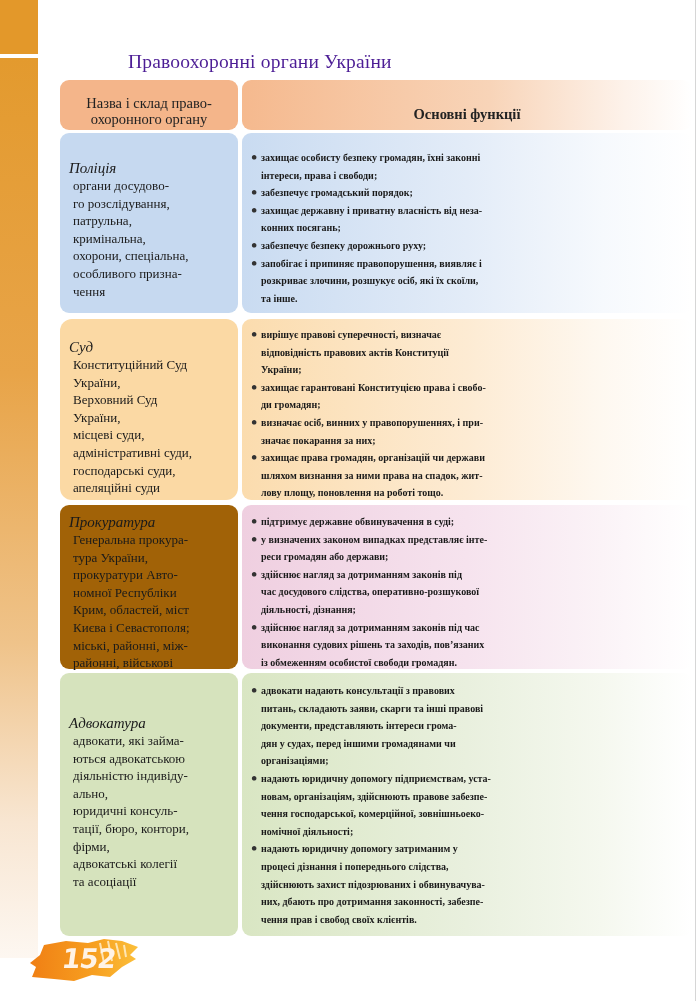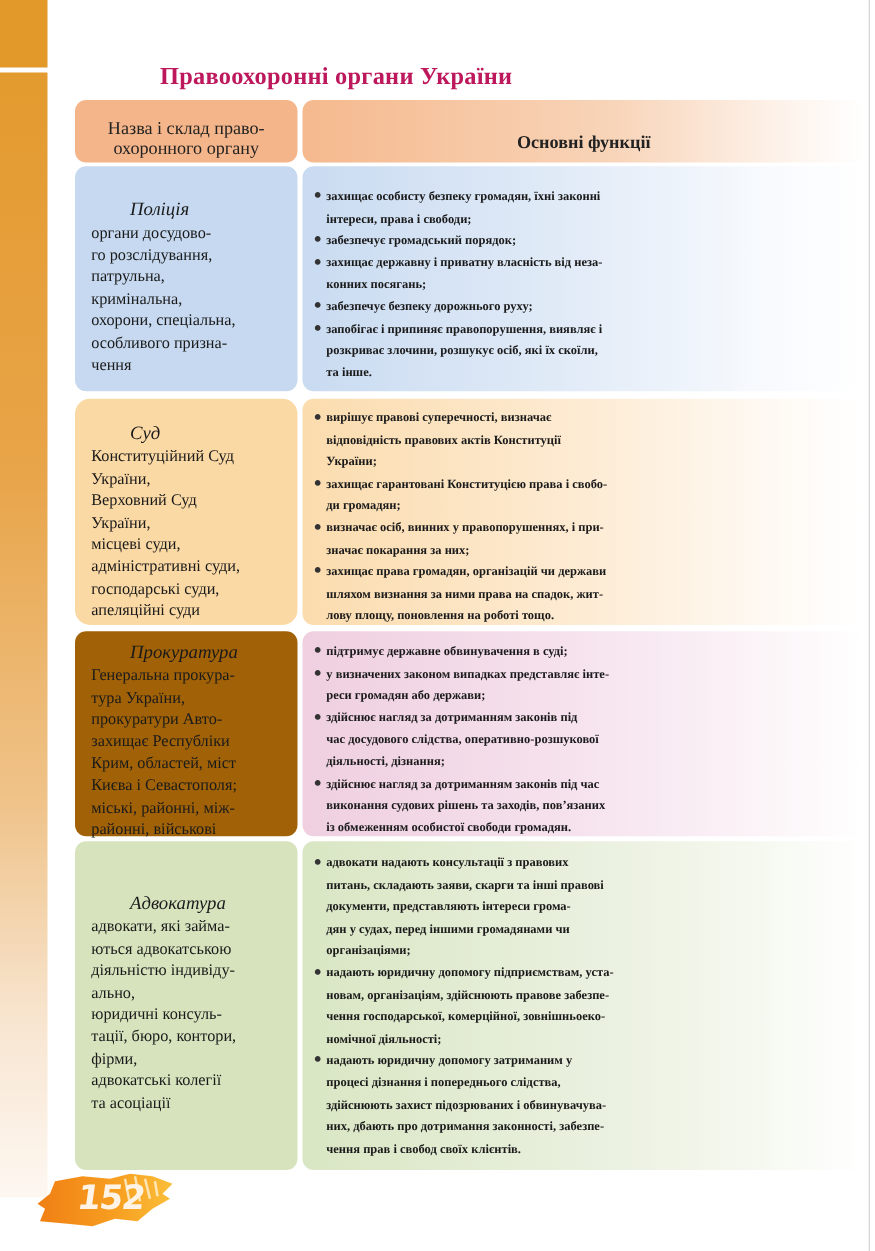--- a/index.html
+++ b/index.html
@@ -14,21 +14,21 @@
     position: absolute; left: 0; top: 58px; width: 38px; height: 900px;
     background: linear-gradient(to bottom, #e39a2e 0%, #e8a448 35%, #efc38a 65%, #f8e6d2 85%, #fdf7f1 100%);
   }
   .right-edge {
     position: absolute; right: 4px; top: 0; width: 1px; height: 1001px; background: #d6d6d6;
   }
 
   .title {
     position: absolute; left: 128px; top: 51px;
     font-family: "Liberation Serif", "DejaVu Serif", serif;
-    font-weight: bold; font-size: 19.5px; letter-spacing: 0.2px; color: #be185d;
+    font-weight: normal; font-size: 19.5px; letter-spacing: 0.2px; color: #4c1d95;
   }
 
   .table { position: absolute; left: 60px; top: 80px; width: 632px; }
   .row { position: absolute; left: 0; width: 632px; }
   .cell-left {
     position: absolute; left: 0; top: 0; width: 178px; height: 100%;
     border-radius: 9px;
   }
   .cell-right {
     position: absolute; left: 182px; top: 0; width: 450px; height: 100%;
@@ -50,21 +50,21 @@
   .court .cell-left { background: #fbd9a4; border-radius: 12px; }
   .court .cell-right { background: linear-gradient(to right, #fbdcae 0%, #fdebd3 50%, #fef8f0 80%, #ffffff 100%); }
   .pros .cell-left { background: #a16207; }
   .pros .cell-right { background: linear-gradient(to right, #efcfe0 0%, #f6e3ee 50%, #fbf3f7 80%, #ffffff 100%); }
   .adv .cell-left { background: #d6e3bd; }
   .adv .cell-right { background: linear-gradient(to right, #d9e6c3 0%, #e9f0de 50%, #f5f8ef 80%, #ffffff 100%); }
 
   .org-block { position: absolute; left: 9px; right: 4px; }
   .org-name {
     font-family: "Liberation Serif", "DejaVu Serif", serif;
-    font-style: italic; font-size: 15px; line-height: 17px; color: #1a1a1a; margin-left: 35px;
+    font-style: italic; font-size: 15px; line-height: 17px; color: #1a1a1a;
   }
   .org-line {
     font-family: "Liberation Serif", "DejaVu Serif", serif;
     font-size: 13px; line-height: 17.6px; padding-left: 4px; color: #1a1a1a; white-space: nowrap;
   }
 
   .func-list { position: absolute; left: 8px; right: 6px; list-style: none; }
   .func-item { position: relative; padding-left: 11px; }
   .func-item .bullet {
     position: absolute; left: 0; top: 0;
@@ -194,21 +194,21 @@
     </div>
   </div>
 
   <div class="row pros" style="top:425px; height:164px;">
     <div class="cell-left">
       <div class="org-block" style="top:9px;">
         <div class="org-name">Прокуратура</div>
         <div class="org-line">Генеральна прокура-</div>
         <div class="org-line">тура України,</div>
         <div class="org-line">прокуратури Авто-</div>
-        <div class="org-line">захищає Республіки</div>
+        <div class="org-line">номної Республіки</div>
         <div class="org-line">Крим, областей, міст</div>
         <div class="org-line">Києва і Севастополя;</div>
         <div class="org-line">міські, районні, між-</div>
         <div class="org-line">районні, військові</div>
       </div>
     </div>
     <div class="cell-right">
       <ul class="func-list" style="top:8px;">
         <li class="func-item">
           <span class="bullet">•</span>

